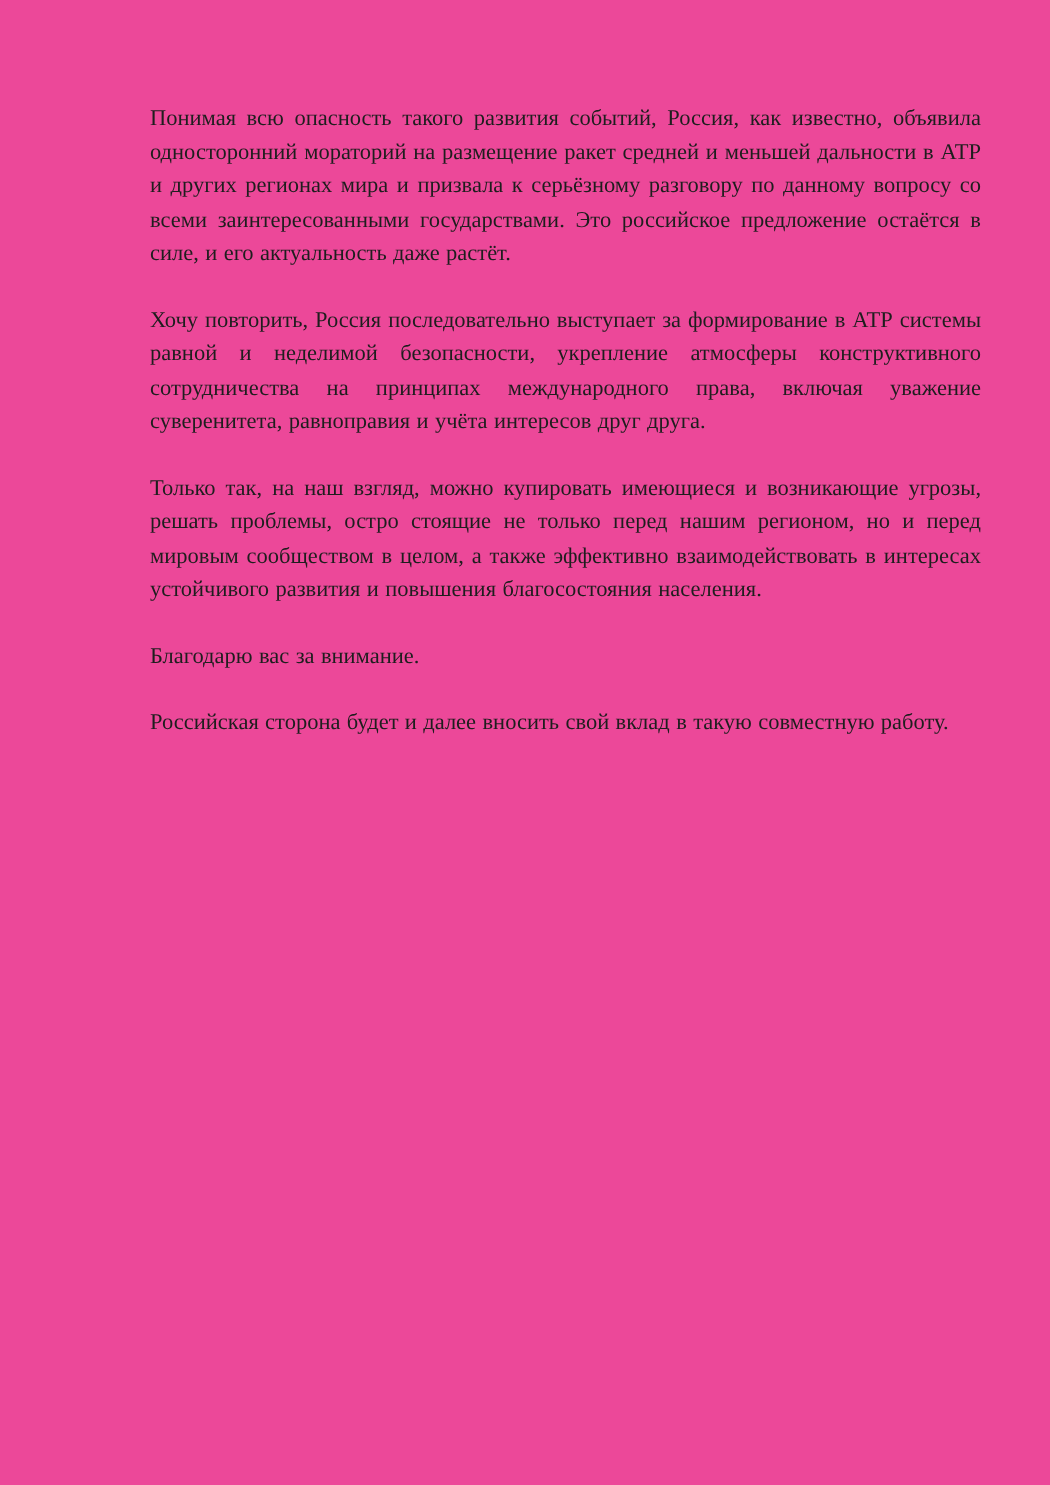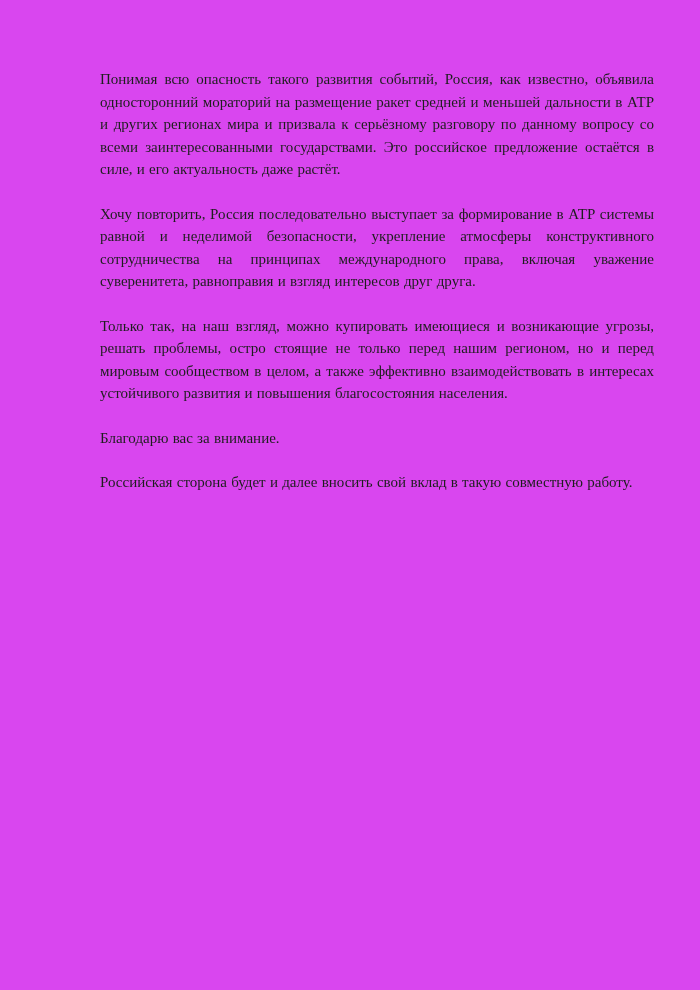--- a/index.html
+++ b/index.html
@@ -10,21 +10,21 @@
   body {
     width: 700px;
     height: 990px;
     overflow: hidden;
     font-family: "Liberation Serif", "DejaVu Serif", serif;
   }
   .page {
     box-sizing: border-box;
     width: 700px;
     height: 990px;
-    background: #d946ef;
+    background: #ec4899;
     padding: 68px 46px 0 100px;
   }
   .doc-body {
     width: 100%;
   }
   .para {
     margin: 0 0 22px 0;
     font-size: 15px;
     line-height: 22.5px;
     text-align: justify;
@@ -32,18 +32,18 @@
     word-spacing: 0.5px;
     -webkit-font-smoothing: antialiased;
   }
 </style>
 </head>
 <body>
 
 <div class="page">
   <div class="doc-body">
     <p class="para">Понимая всю опасность такого развития событий, Россия, как известно, объявила односторонний мораторий на размещение ракет средней и меньшей дальности в АТР и других регионах мира и призвала к серьёзному разговору по данному вопросу со всеми заинтересованными государствами. Это российское предложение остаётся в силе, и его актуальность даже растёт.</p>
-    <p class="para">Хочу повторить, Россия последовательно выступает за формирование в АТР системы равной и неделимой безопасности, укрепление атмосферы конструктивного сотрудничества на принципах международного права, включая уважение суверенитета, равноправия и взгляд интересов друг друга.</p>
+    <p class="para">Хочу повторить, Россия последовательно выступает за формирование в АТР системы равной и неделимой безопасности, укрепление атмосферы конструктивного сотрудничества на принципах международного права, включая уважение суверенитета, равноправия и учёта интересов друг друга.</p>
     <p class="para">Только так, на наш взгляд, можно купировать имеющиеся и возникающие угрозы, решать проблемы, остро стоящие не только перед нашим регионом, но и перед мировым сообществом в целом, а также эффективно взаимодействовать в интересах устойчивого развития и повышения благосостояния населения.</p>
     <p class="para">Благодарю вас за внимание.</p>
     <p class="para">Российская сторона будет и далее вносить свой вклад в такую совместную работу.</p>
   </div>
 </div>
 
 </body></html>

